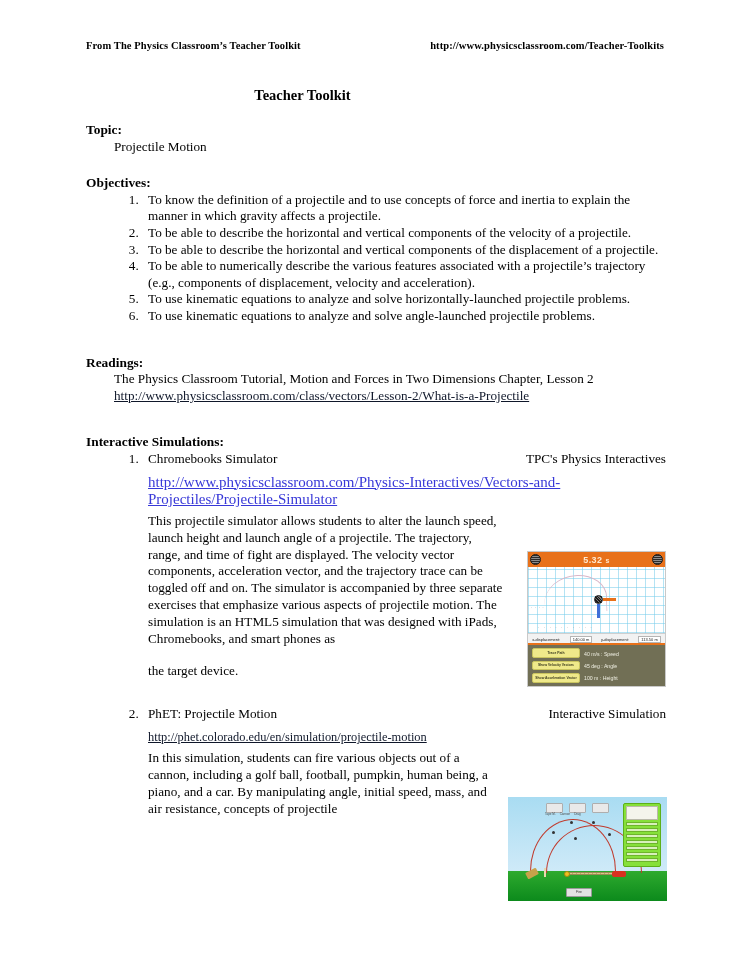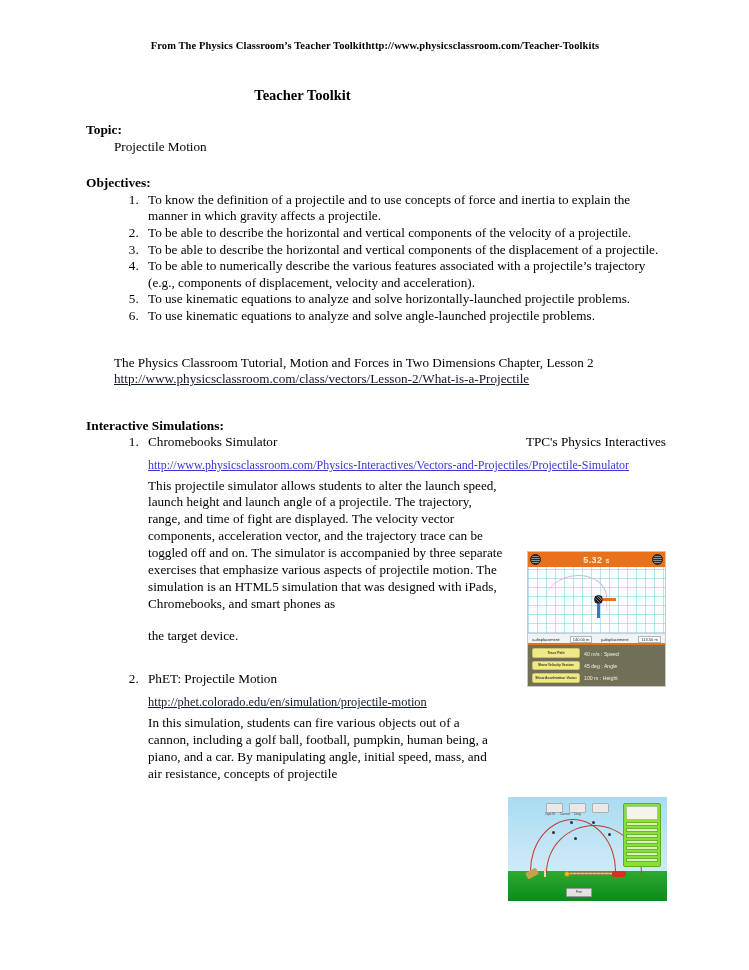--- a/index.html
+++ b/index.html
@@ -24,21 +24,21 @@
     background: #ffffff;
   }
 
   
   .doc-header {
     position: absolute;
     left: 86px;
     top: 40px;
     width: 580px;
     display: flex;
-    justify-content: center;
+    justify-content: space-between;
     font-weight: bold;
     font-size: 10.5px;
     letter-spacing: 0.1px;
   }
   .doc-header .hdr-right { margin-right: 2px; }
 
   
   .doc-title {
     position: absolute;
     top: 87px;
@@ -89,21 +89,21 @@
     margin: 0;
     padding-left: 6px;
   }
 
   .link {
     color: #0f172a;
     text-decoration: underline;
     word-break: break-all;
   }
   .link-sm {
-    font-size: 12px;
+    font-size: 15px;
     color: #3838d8;
     text-decoration: underline;
   }
 
   .sim-row {
     display: flex;
     justify-content: space-between;
     align-items: baseline;
   }
   .sim-source { white-space: nowrap; margin-left: 23px; }
@@ -483,20 +483,21 @@
       <li>To know the definition of a projectile and to use concepts of force and inertia to explain the manner in which gravity affects a projectile.</li>
       <li>To be able to describe the horizontal and vertical components of the velocity of a projectile.</li>
       <li>To be able to describe the horizontal and vertical components of the displacement of a projectile.</li>
       <li>To be able to numerically describe the various features associated with a projectile’s trajectory (e.g., components of displacement, velocity and acceleration).</li>
       <li>To use kinematic equations to analyze and solve horizontally-launched projectile problems.</li>
       <li>To use kinematic equations to analyze and solve angle-launched projectile problems.</li>
     </ol>
 
     <div class="spacer-lg"></div>
 
+    <div class="section-head">Readings:</div>
     <div class="indent-1">The Physics Classroom Tutorial, Motion and Forces in Two Dimensions Chapter, Lesson 2</div>
     <div class="indent-1"><a class="link" href="#">http://www.physicsclassroom.com/class/vectors/Lesson-2/What-is-a-Projectile</a></div>
 
     <div class="spacer-lg"></div>
 
     <div class="section-head">Interactive Simulations:</div>
 
     <ol class="sims">
 
       <li>

